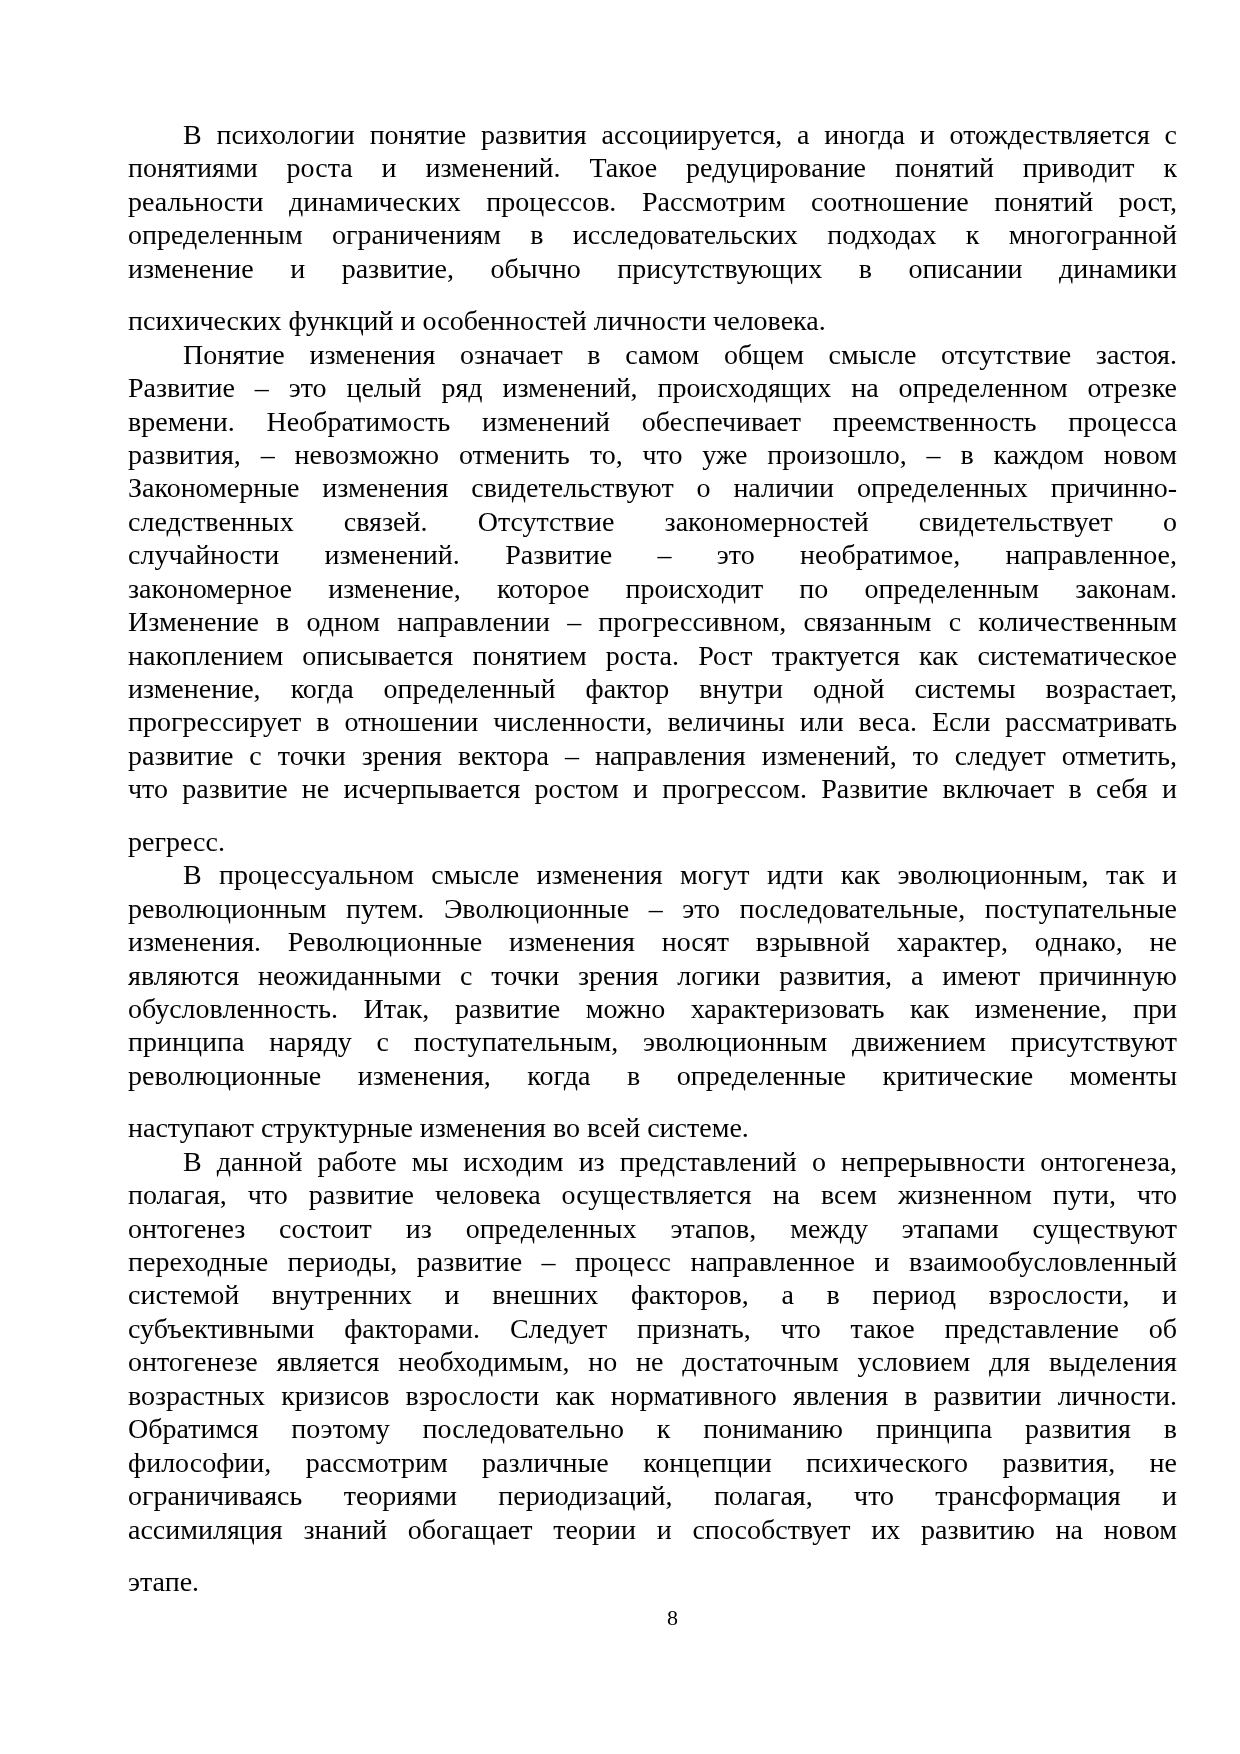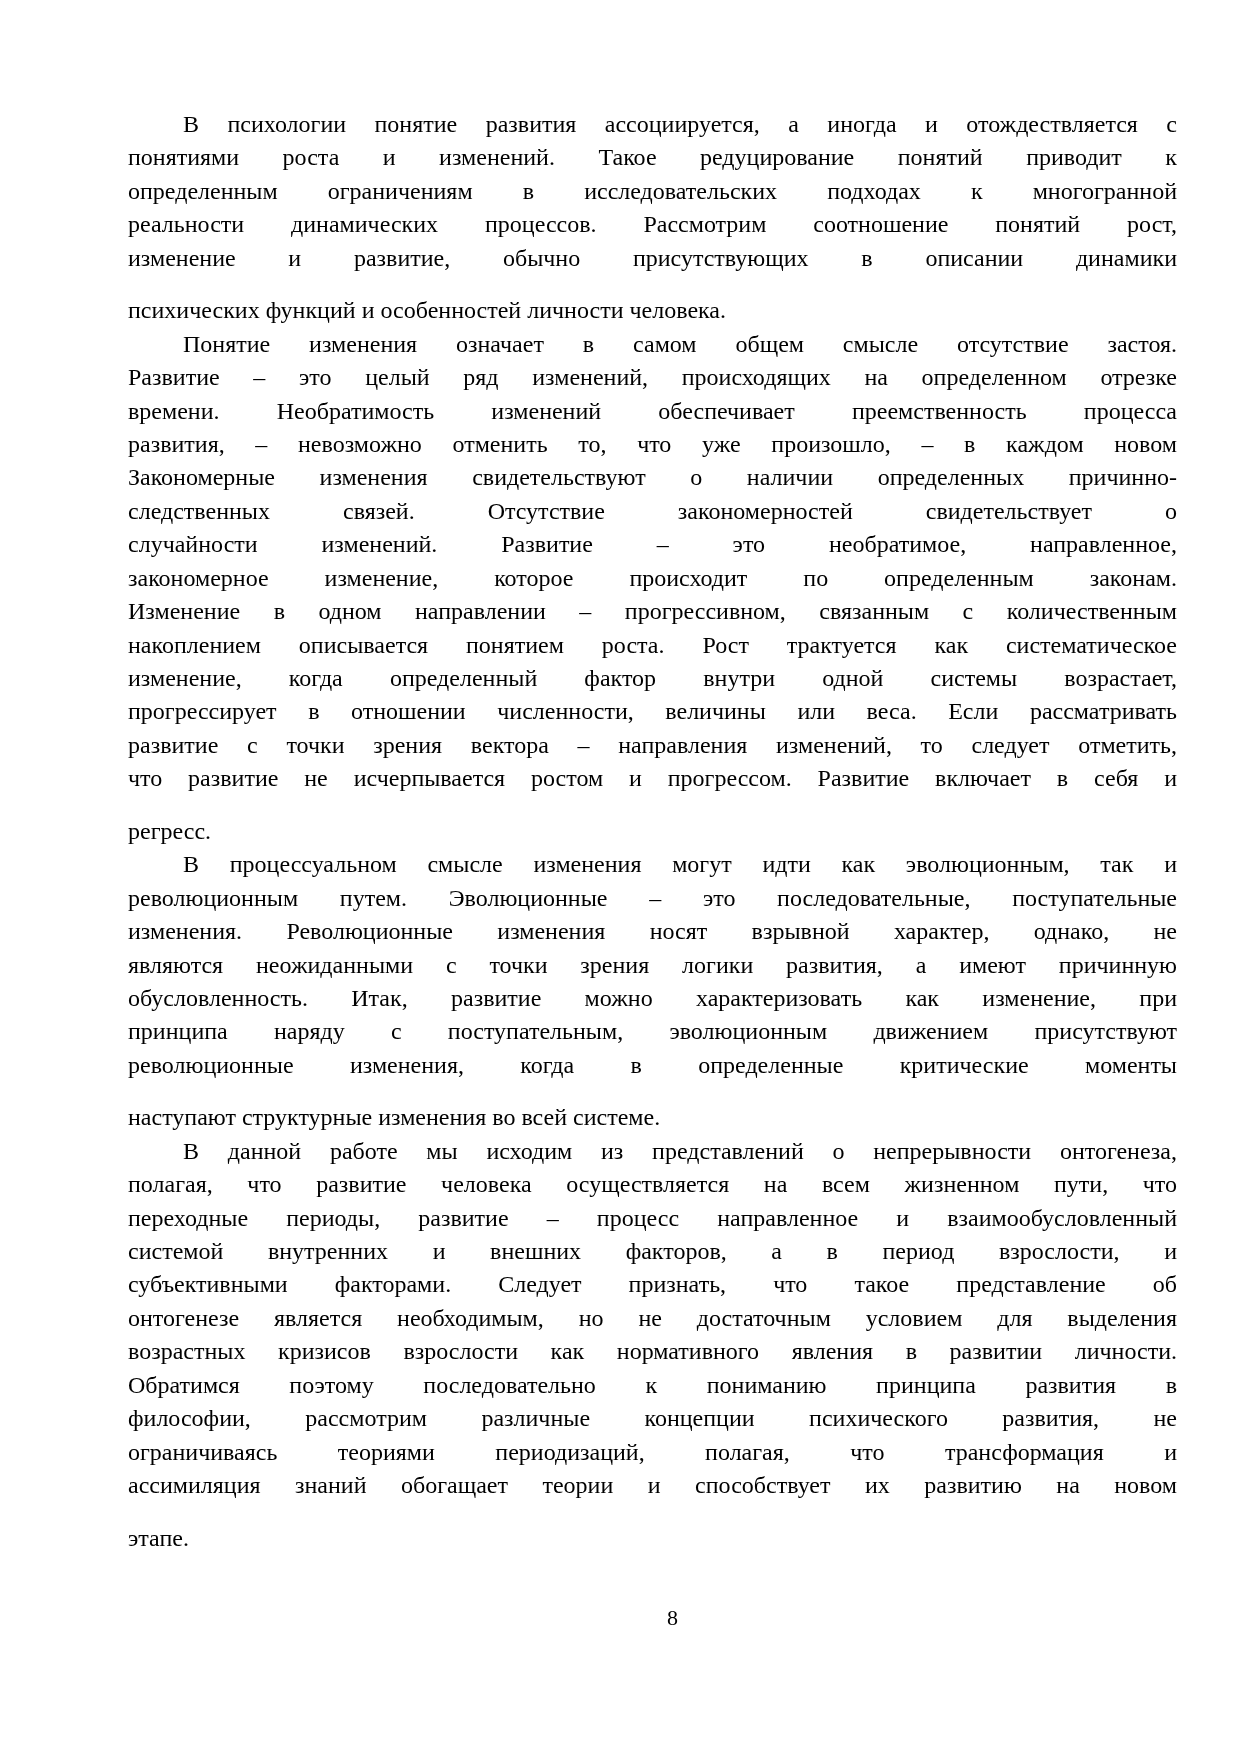--- a/index.html
+++ b/index.html
@@ -12,23 +12,23 @@
     width: 1240px;
     height: 1754px;
     background: #ffffff;
     overflow: hidden;
     font-family: "Liberation Serif", "DejaVu Serif", serif;
     color: #000000;
   }
   .text-block {
     position: absolute;
     left: 128px;
-    top: 108px;
+    top: 118px;
     width: 1049px;
-    font-size: 24px;
+    font-size: 28px;
   }
   .paragraph {
     margin: 0;
     padding: 0;
   }
   .line {
     height: 33.45px;
     line-height: 33.45px;
     text-align: justify;
     text-align-last: justify;
@@ -53,22 +53,22 @@
   }
 </style>
 </head>
 <body>
 
 <div class="page">
   <div class="text-block">
       <div class="paragraph">
         <div class="line first">В психологии понятие развития ассоциируется, а иногда и отождествляется с</div>
         <div class="line">понятиями роста и изменений. Такое редуцирование понятий приводит к</div>
+        <div class="line">реальности динамических процессов. Рассмотрим соотношение понятий рост,</div>
         <div class="line">определенным ограничениям в исследовательских подходах к многогранной</div>
-        <div class="line">реальности динамических процессов. Рассмотрим соотношение понятий рост,</div>
         <div class="line">изменение и развитие, обычно присутствующих в описании динамики</div>
         <div class="line last">психических функций и особенностей личности человека.</div>
       </div>
       <div class="paragraph">
         <div class="line first">Понятие изменения означает в самом общем смысле отсутствие застоя.</div>
         <div class="line">Развитие – это целый ряд изменений, происходящих на определенном отрезке</div>
         <div class="line">времени. Необратимость изменений обеспечивает преемственность процесса</div>
         <div class="line">развития, – невозможно отменить то, что уже произошло, – в каждом новом</div>
         <div class="line">Закономерные изменения свидетельствуют о наличии определенных причинно-</div>
         <div class="line">следственных связей. Отсутствие закономерностей свидетельствует о</div>
@@ -88,20 +88,21 @@
         <div class="line">изменения. Революционные изменения носят взрывной характер, однако, не</div>
         <div class="line">являются неожиданными с точки зрения логики развития, а имеют причинную</div>
         <div class="line">обусловленность. Итак, развитие можно характеризовать как изменение, при</div>
         <div class="line">принципа наряду с поступательным, эволюционным движением присутствуют</div>
         <div class="line">революционные изменения, когда в определенные критические моменты</div>
         <div class="line last">наступают структурные изменения во всей системе.</div>
       </div>
       <div class="paragraph">
         <div class="line first">В данной работе мы исходим из представлений о непрерывности онтогенеза,</div>
         <div class="line">полагая, что развитие человека осуществляется на всем жизненном пути, что</div>
+        <div class="line">онтогенез состоит из определенных этапов, между этапами существуют</div>
         <div class="line">переходные периоды, развитие – процесс направленное и взаимообусловленный</div>
         <div class="line">системой внутренних и внешних факторов, а в период взрослости, и</div>
         <div class="line">субъективными факторами. Следует признать, что такое представление об</div>
         <div class="line">онтогенезе является необходимым, но не достаточным условием для выделения</div>
         <div class="line">возрастных кризисов взрослости как нормативного явления в развитии личности.</div>
         <div class="line">Обратимся поэтому последовательно к пониманию принципа развития в</div>
         <div class="line">философии, рассмотрим различные концепции психического развития, не</div>
         <div class="line">ограничиваясь теориями периодизаций, полагая, что трансформация и</div>
         <div class="line">ассимиляция знаний обогащает теории и способствует их развитию на новом</div>
         <div class="line last">этапе.</div>

